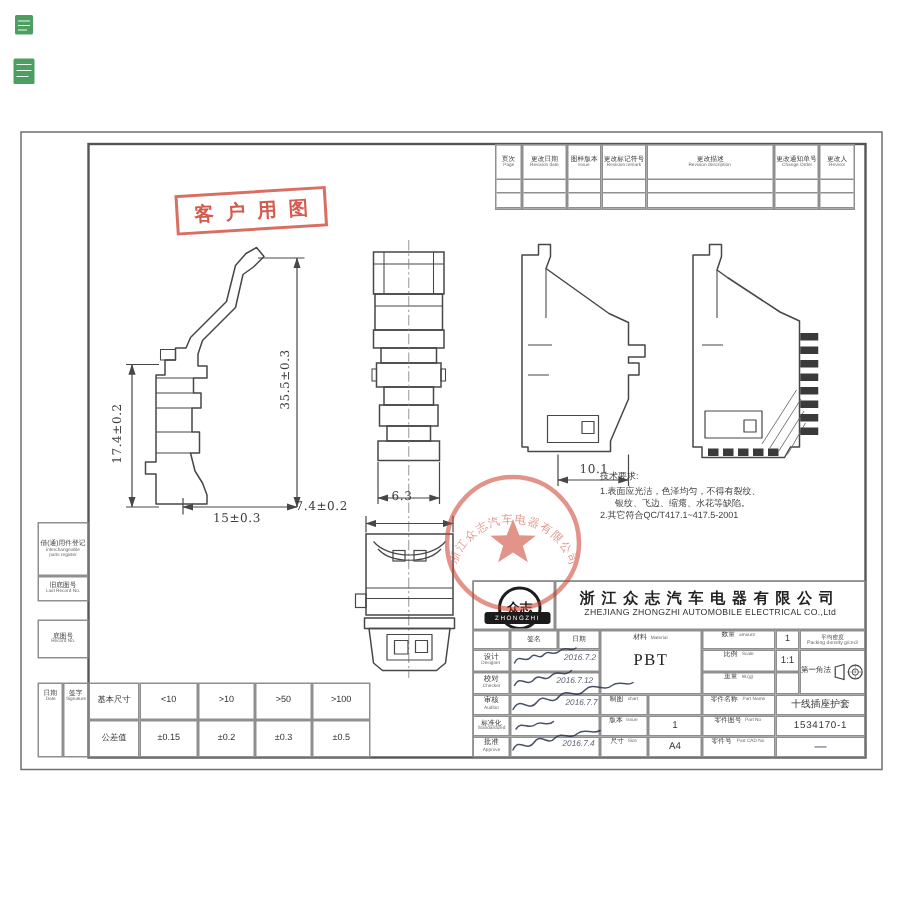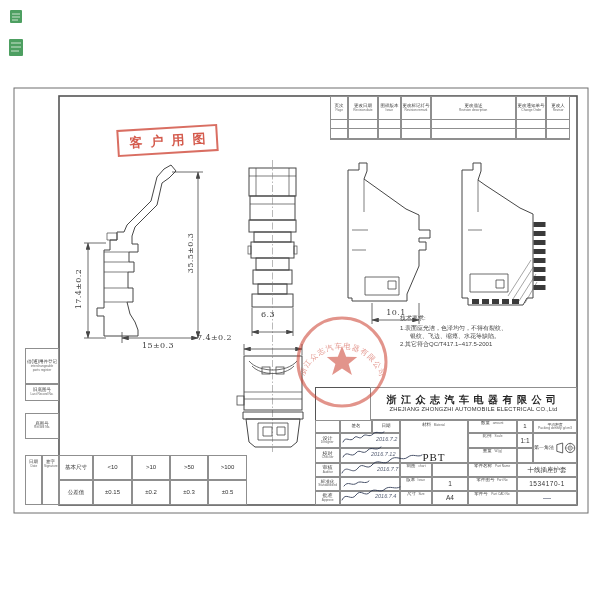--- a/index.html
+++ b/index.html
@@ -247,30 +247,36 @@
     <div class="cell" style="left:93px;top:480px;width:39px;height:25px;font-size:6px">±0.15</div>
     <div class="cell" style="left:132px;top:480px;width:38px;height:25px;font-size:6px">±0.2</div>
     <div class="cell" style="left:170px;top:480px;width:38px;height:25px;font-size:6px">±0.3</div>
     <div class="cell" style="left:208px;top:480px;width:39px;height:25px;font-size:6px">±0.5</div>
   </div>
 
   <div class="dim rot" style="left:78px;top:289px">17.4±0.2</div>
   <div class="dim rot" style="left:190px;top:253px">35.5±0.3</div>
   <div class="dim ctr" style="left:158px;top:341px">15±0.3</div>
   <div class="dim" style="left:197px;top:333px">7.4±0.2</div>
-  <div class="dim ctr" style="left:268px;top:310px">6.3</div>
+  <div class="dim ctr" style="left:268px;top:326px">6.3</div>
   <div class="dim ctr" style="left:396px;top:308px">10.1</div>
 
   <div class="tech" style="left:400px;top:314px">技术要求:</div>
   <div class="tech" style="left:400px;top:324px">1.表面应光洁，色泽均匀，不得有裂纹、</div>
   <div class="tech" style="left:410px;top:332px">银纹、飞边、缩瘪、水花等缺陷。</div>
   <div class="tech" style="left:400px;top:340px">2.其它符合QC/T417.1~417.5-2001</div>
 
   <div class="frame" style="left:315px;top:387px;width:262px;height:118px"></div>
 
+  <div class="cell" style="left:315px;top:387px;width:55px;height:33px">
+    <div style="position:relative;width:100%;height:100%">
+      <div class="logo-circle">众志</div>
+      <div class="logo-banner">ZHONGZHI</div>
+    </div>
+  </div>
   <div class="cell stack" style="left:370px;top:387px;width:207px;height:33px">
     <span class="company-zh">浙江众志汽车电器有限公司</span>
     <span class="company-en">ZHEJIANG ZHONGZHI AUTOMOBILE ELECTRICAL CO.,Ltd</span>
   </div>
 
   <div class="cell" style="left:315px;top:420px;width:25px;height:13px"></div>
   <div class="cell" style="left:340px;top:420px;width:32px;height:13px">
       <span class="zh4">签名</span>
     </div>
   <div class="cell" style="left:372px;top:420px;width:28px;height:13px">
@@ -302,21 +308,21 @@
   <div class="cell" style="left:340px;top:448px;width:60px;height:15px"></div>
   <div class="cell" style="left:340px;top:463px;width:60px;height:14px"></div>
   <div class="cell" style="left:340px;top:477px;width:60px;height:14px"></div>
   <div class="cell" style="left:340px;top:491px;width:60px;height:14px"></div>
 
   <div class="cell stack" style="left:400px;top:420px;width:68px;height:43px;justify-content:flex-start;padding-top:2px">
     <span class="inl">
         <span class="zh4">材料</span>
         <span class="en3">Material</span>
       </span>
-    <span class="pbt" style="margin-top:24px">PBT</span>
+    <span class="pbt" style="margin-top:7px">PBT</span>
   </div>
   <div class="cell inl" style="left:400px;top:463px;width:32px;height:14px">
       <span class="zh4">制图</span>
       <span class="en3">chart</span>
     </div>
   <div class="cell" style="left:432px;top:463px;width:36px;height:14px"></div>
   <div class="cell inl" style="left:400px;top:477px;width:32px;height:14px">
       <span class="zh4">版本</span>
       <span class="en3">Issue</span>
     </div>

